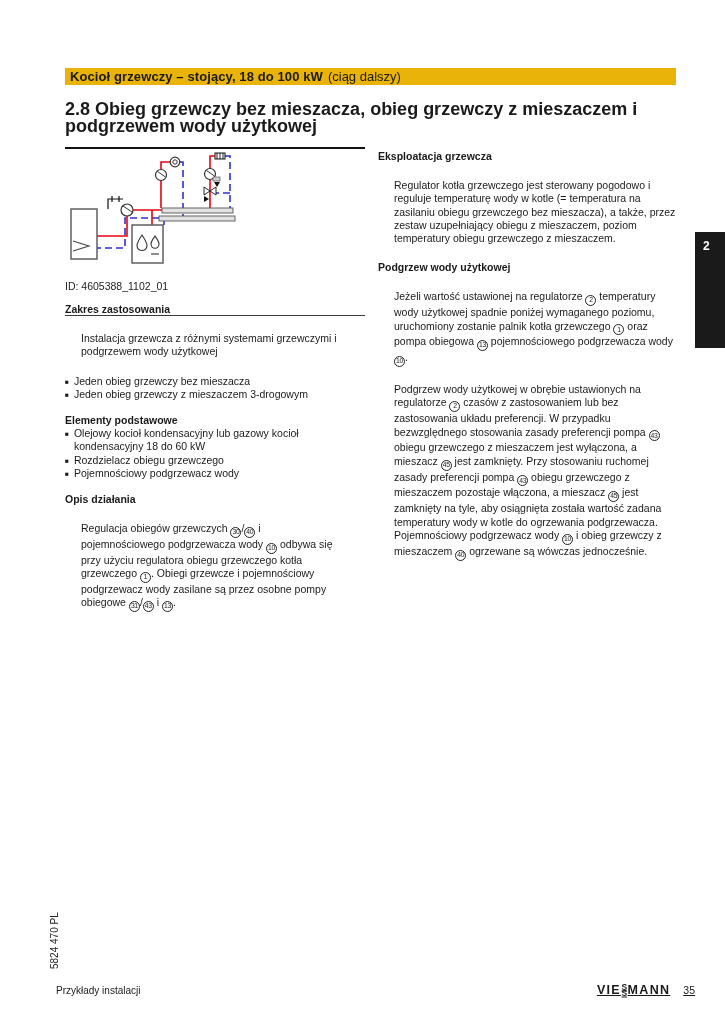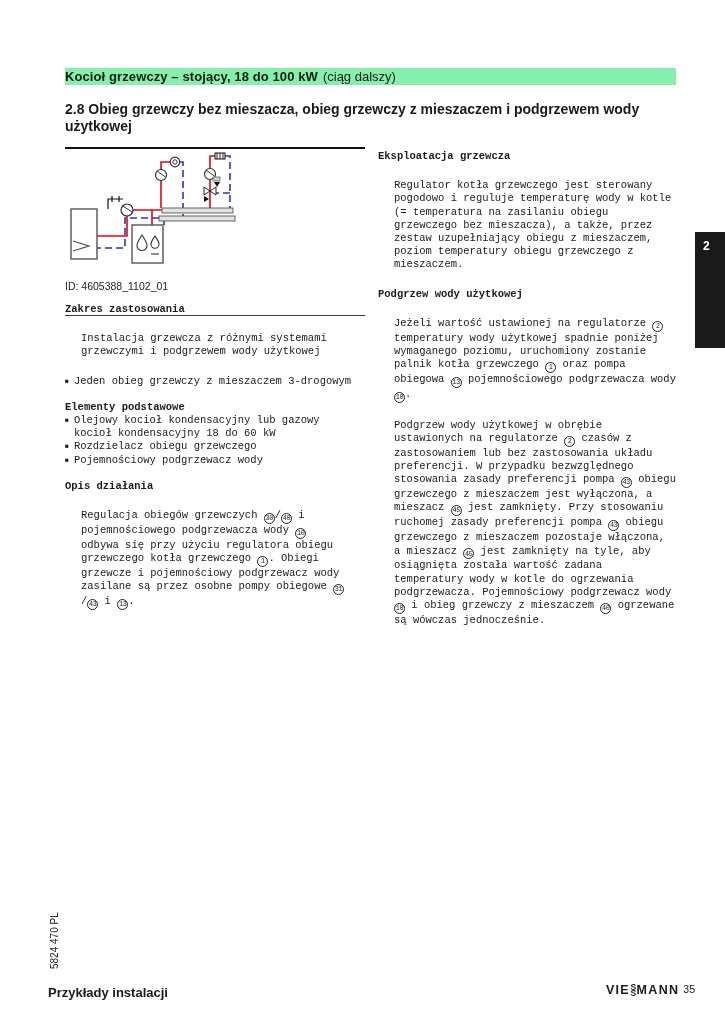--- a/index.html
+++ b/index.html
@@ -1,53 +1,53 @@
 <!DOCTYPE html>
 <html><head>
 <meta charset="utf-8">
 <style>
   * { margin:0; padding:0; box-sizing:border-box; }
   html,body { width:725px; height:1024px; background:#ffffff; font-family:"Liberation Sans", sans-serif; color:#1a1a1a; }
   .page { position:relative; width:725px; height:1024px; background:#fff; overflow:hidden; }
 
   
-  .header-bar { position:absolute; left:65px; top:68px; width:611px; height:17px; background:#86efac; display:flex; align-items:center; }
+  .header-bar { position:absolute; left:65px; top:68px; width:611px; height:17px; background:#eab308; display:flex; align-items:center; padding-left:5px; }
   .header-bar .hb-main { font-size:13px; font-weight:bold; letter-spacing:0.1px; }
   .header-bar .hb-suffix { font-size:13px; margin-left:5px; }
 
   
-  .section-title { position:absolute; left:65px; top:101px; width:630px; font-size:14px; font-weight:bold; line-height:17px; }
+  .section-title { position:absolute; left:65px; top:101px; width:630px; font-size:18px; font-weight:bold; line-height:17px; }
 
   
   .chapter-tab { position:absolute; left:695px; top:232px; width:30px; height:116px; background:#1a1a1a; color:#fff; font-size:12px; font-weight:bold; padding:7px 0 0 8px; }
 
   
   .figure { position:absolute; left:65px; top:147px; width:300px; border-top:2.5px solid #111; border-bottom:1px solid #3a3a3a; padding-bottom:23px; }
   .figure svg { display:block; margin-top:2px; }
   .figure .caption { font-size:10.5px; margin-top:3px; color:#222; }
 
   
-  .col { position:absolute; font-size:10.5px; line-height:13.2px;font-family:Liberation Mono, monospace; }
+  .col { position:absolute; font-size:10.5px; line-height:13.2px; }
   .col-left  { left:65px;  top:303px; width:297px; }
   .col-right { left:378px; top:150px; width:315px; }
   .sec { margin-bottom:13px; }
   .sec h3 { font-size:10.5px; font-weight:bold; line-height:13.2px; }
   .sec p { margin:16px; }
   ul.plain { list-style:none; }
   ul.plain li { display:flex; }
   .bullet { font-size:6.5px; line-height:13.2px; margin-right:5px; flex:0 0 auto; }
 
   
   .circ { display:inline-flex; align-items:center; justify-content:center; width:11px; height:11px; border:1px solid #222; border-radius:50%; font-size:6.8px; letter-spacing:-0.3px; vertical-align:-2px; line-height:1; background:#fff; }
 
   
   .doc-number { position:absolute; left:49px; top:905px; height:64px; font-size:10px; color:#222;
                 writing-mode:vertical-rl; transform:rotate(180deg); white-space:nowrap; }
-  .footer-left { position:absolute; left:48px; top:985px; font-size:13px; font-weight:bold; }
-  .footer-right { position:absolute; left:595px; top:983px; width:100px; display:flex; align-items:flex-start; justify-content:flex-end; gap:4px; }
+  .footer-left { position:absolute; left:56px; top:985px; font-size:10px; font-weight:normal; }
+  .footer-right { position:absolute; left:595px; top:983px; width:100px; display:flex; align-items:center; justify-content:flex-end; gap:13px;text-decoration:underline; }
   .brand { display:inline-flex; align-items:center; font-weight:bold; font-size:12.5px; letter-spacing:1.3px; }
   .brand .ss { display:inline-flex; flex-direction:column; font-size:8.5px; line-height:6.5px; letter-spacing:0; margin:0 0.5px; font-weight:bold; transform:translateY(-0.5px); }
   .page-number { font-size:10.5px; }
 </style>
 </head>
 <body>
 
 <div class="page">
 
   <div class="header-bar">
@@ -127,20 +127,24 @@
     <p class="caption">ID: 4605388_1102_01</p>
   </div>
 
   <div class="col col-left">
     <div class="sec">
       <h3>Zakres zastosowania</h3>
       <p>Instalacja grzewcza z różnymi systemami grzewczymi i podgrzewem wody użytkowej</p>
       <ul class="plain">
         <li>
             <span class="bullet">■</span>
+            <span>Jeden obieg grzewczy bez mieszacza</span>
+          </li>
+        <li>
+            <span class="bullet">■</span>
             <span>Jeden obieg grzewczy z mieszaczem 3-drogowym</span>
           </li>
       </ul>
     </div>
     <div class="sec">
       <h3>Elementy podstawowe</h3>
       <ul class="plain">
         <li>
             <span class="bullet">■</span>
             <span>Olejowy kocioł kondensacyjny lub gazowy kocioł kondensacyjny 18 do 60 kW</span>

